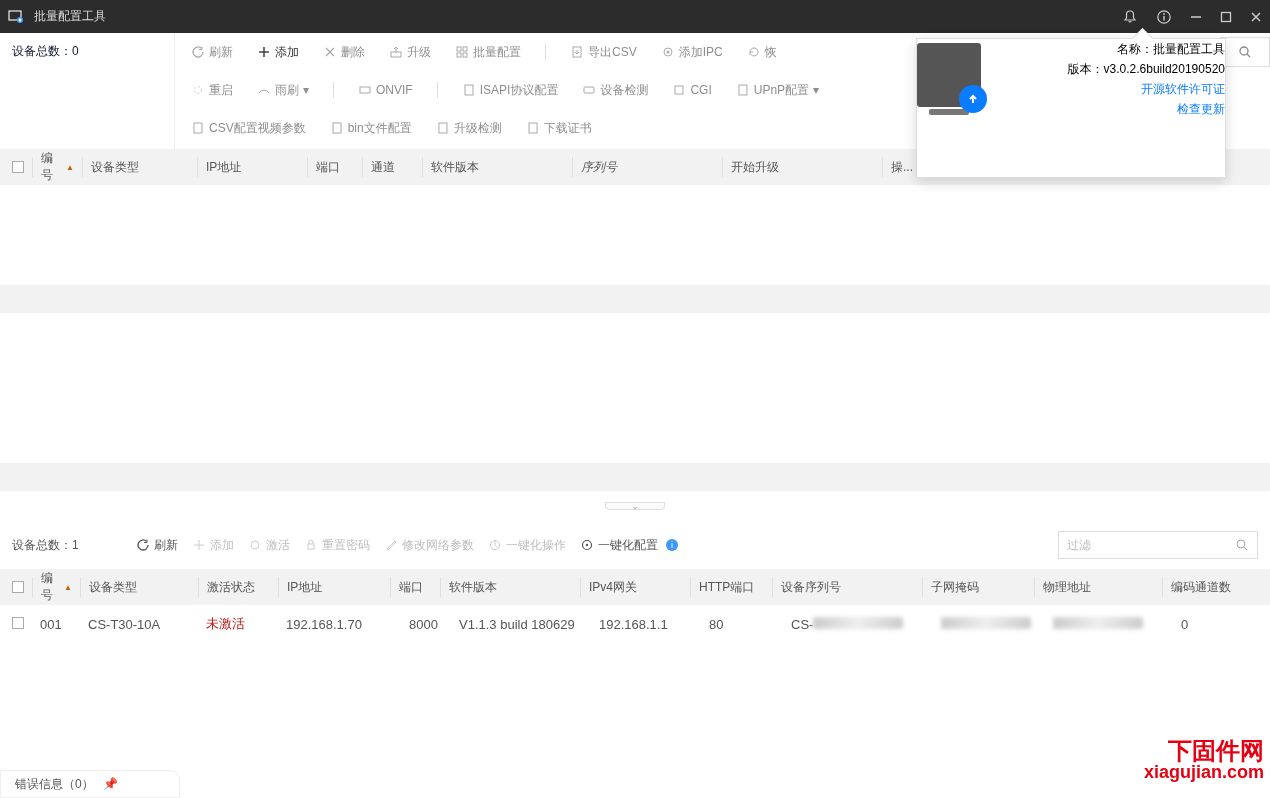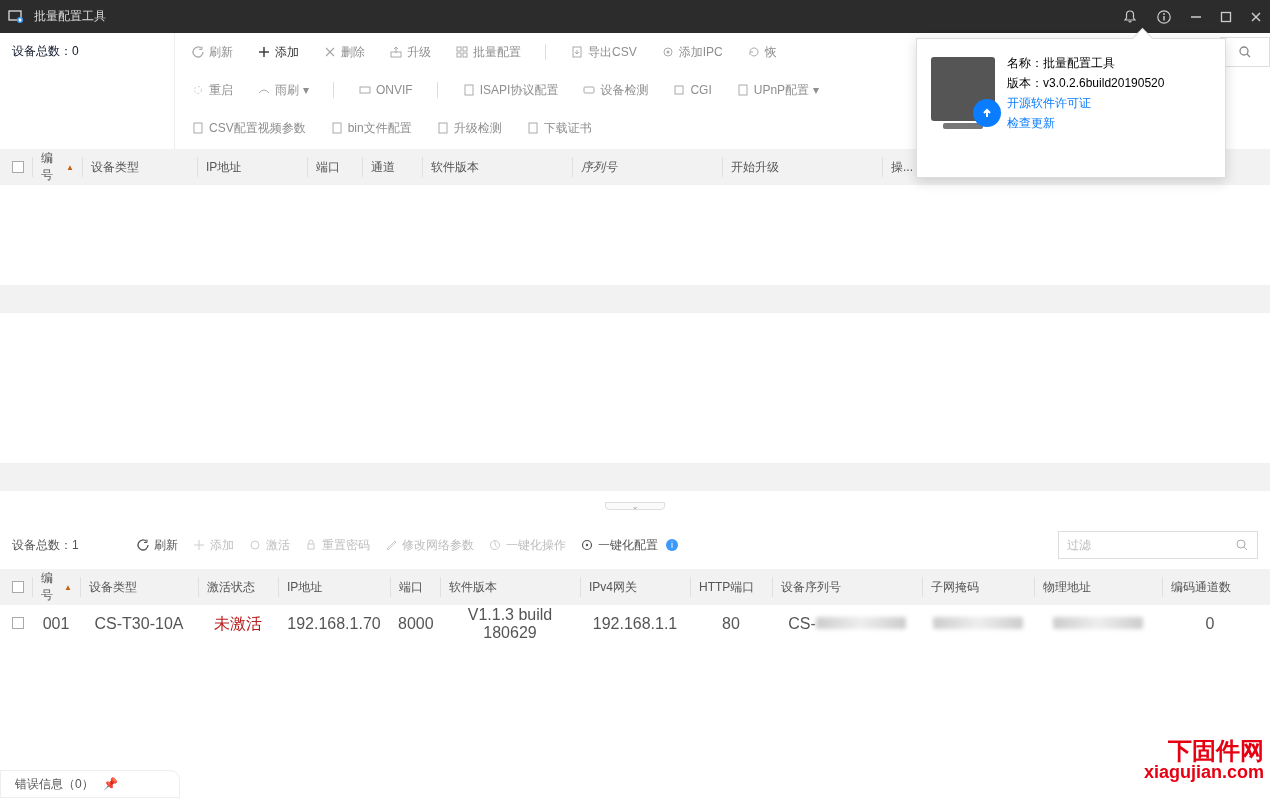--- a/index.html
+++ b/index.html
@@ -34,29 +34,29 @@
 .panel2-bar { height: 48px; display: flex; align-items: center; padding: 0 12px; gap: 14px; font-size: 12px; color: #555; }
 .panel2-bar .label { flex: 0 0 110px; }
 .panel2-bar .pbtn { display: inline-flex; align-items: center; gap: 4px; color: #bdbdbd; cursor: pointer; }
 .panel2-bar .pbtn.dark { color: #555; }
 .filter-box { margin-left: auto; width: 200px; height: 28px; border: 1px solid #ddd; display: flex; align-items: center; padding: 0 8px; color: #bbb; font-size: 12px; justify-content: space-between; }
 
 .table2-header { height: 36px; background: #f2f2f2; display: flex; align-items: center; font-size: 12px; color: #555; padding: 0 12px; }
 .th2 { border-left: 1px solid #e0e0e0; padding: 0 8px; height: 20px; display: flex; align-items: center; }
 .th2:first-child { border-left: none; }
 
-.row { height: 38px; display: flex; align-items: center; font-size: 16px; color: #555; padding: 0 12px; text-align: center; }
+.row { height: 38px; display: flex; align-items: center; font-size: 13px; color: #555; padding: 0 12px; }
 .cell { padding: 0 8px; }
 .red { color: #b91c1c; }
 
 .blur { color: #bbb; background: linear-gradient(90deg,#ccc,#eee,#ccc); filter: blur(2px); height: 12px; width: 90px; display:inline-block; border-radius:2px; }
 
 .statusbar { position: absolute; left: 0; bottom: 0; height: 28px; width: 180px; background: #fff; border: 1px solid #eee; border-top-right-radius: 10px; display: flex; align-items: center; padding: 0 14px; font-size: 12px; color: #555; gap: 10px; }
 
-.popover { position: absolute; top: 38px; right: 44px; width: 310px; height: 140px; background: #fff; border: 1px solid #ddd; box-shadow: 0 4px 12px rgba(0,0,0,.15); padding: 14px; display: flex; gap: 12px; font-size: 12px; z-index: 50; }
+.popover { position: absolute; top: 38px; right: 44px; width: 310px; height: 140px; background: #fff; border: 1px solid #ddd; box-shadow: 0 4px 12px rgba(0,0,0,.15); padding: 0; display: flex; gap: 12px; font-size: 12px; z-index: 50; text-align: right; }
 .popover::before { content: ""; position: absolute; top: -8px; left: 218px; width: 14px; height: 14px; background: #fff; border-left: 1px solid #ddd; border-top: 1px solid #ddd; transform: rotate(45deg); }
 .popover .left-ic { width: 64px; height: 64px; background: #555; border-radius: 3px; position: relative; margin-top: 4px; display:flex; align-items:flex-end; justify-content:center; }
 .popover .left-ic .base { width: 40px; height: 6px; background: #777; position: absolute; bottom: -8px; left: 12px; border-radius: 2px; }
 .popover .left-ic .arrow-badge { position: absolute; right: -6px; bottom: -6px; width: 28px; height: 28px; background: #0a7cff; border-radius: 50%; display:flex; align-items:center; justify-content:center; color:#fff; }
 .popover .info { flex: 1; line-height: 20px; }
 .popover .info a { color: #0a7cff; cursor: pointer; text-decoration: none; display: block; }
 
 .watermark { position: absolute; right: 6px; bottom: 16px; font-size: 24px; font-weight: bold; color: #e60012; text-align: right; line-height: 1.05; font-family: "SimHei", sans-serif; text-shadow: 1px 1px 0 #fff; }
 .watermark .sub { font-size: 18px; color: #e60012; }
 
@@ -363,21 +363,21 @@
   <span class="th2" style="width:128px;">物理地址</span>
   <span class="th2" style="flex:1;">编码通道数</span>
 </div>
 
 <div class="row">
   <span class="cell" style="width:20px; padding-left:0;"><span class="cb"></span></span>
   <span class="cell" style="width:48px;">001</span>
   <span class="cell" style="width:118px;">CS-T30-10A</span>
   <span class="cell red" style="width:80px;">未激活</span>
   <span class="cell" style="width:112px;">192.168.1.70</span>
-  <span class="cell" style="width:50px;">8000</span>
+  <span class="cell" style="width:50px;margin-left:11px;">8000</span>
   <span class="cell" style="width:140px;">V1.1.3 build 180629</span>
   <span class="cell" style="width:110px;">192.168.1.1</span>
   <span class="cell" style="width:82px;">80</span>
   <span class="cell" style="width:150px;"><span>CS-</span><span class="blur"></span></span>
   <span class="cell" style="width:112px;"><span class="blur"></span></span>
   <span class="cell" style="width:128px;"><span class="blur"></span></span>
   <span class="cell" style="flex:1;">0</span>
 </div>
 
 <div class="popover">

